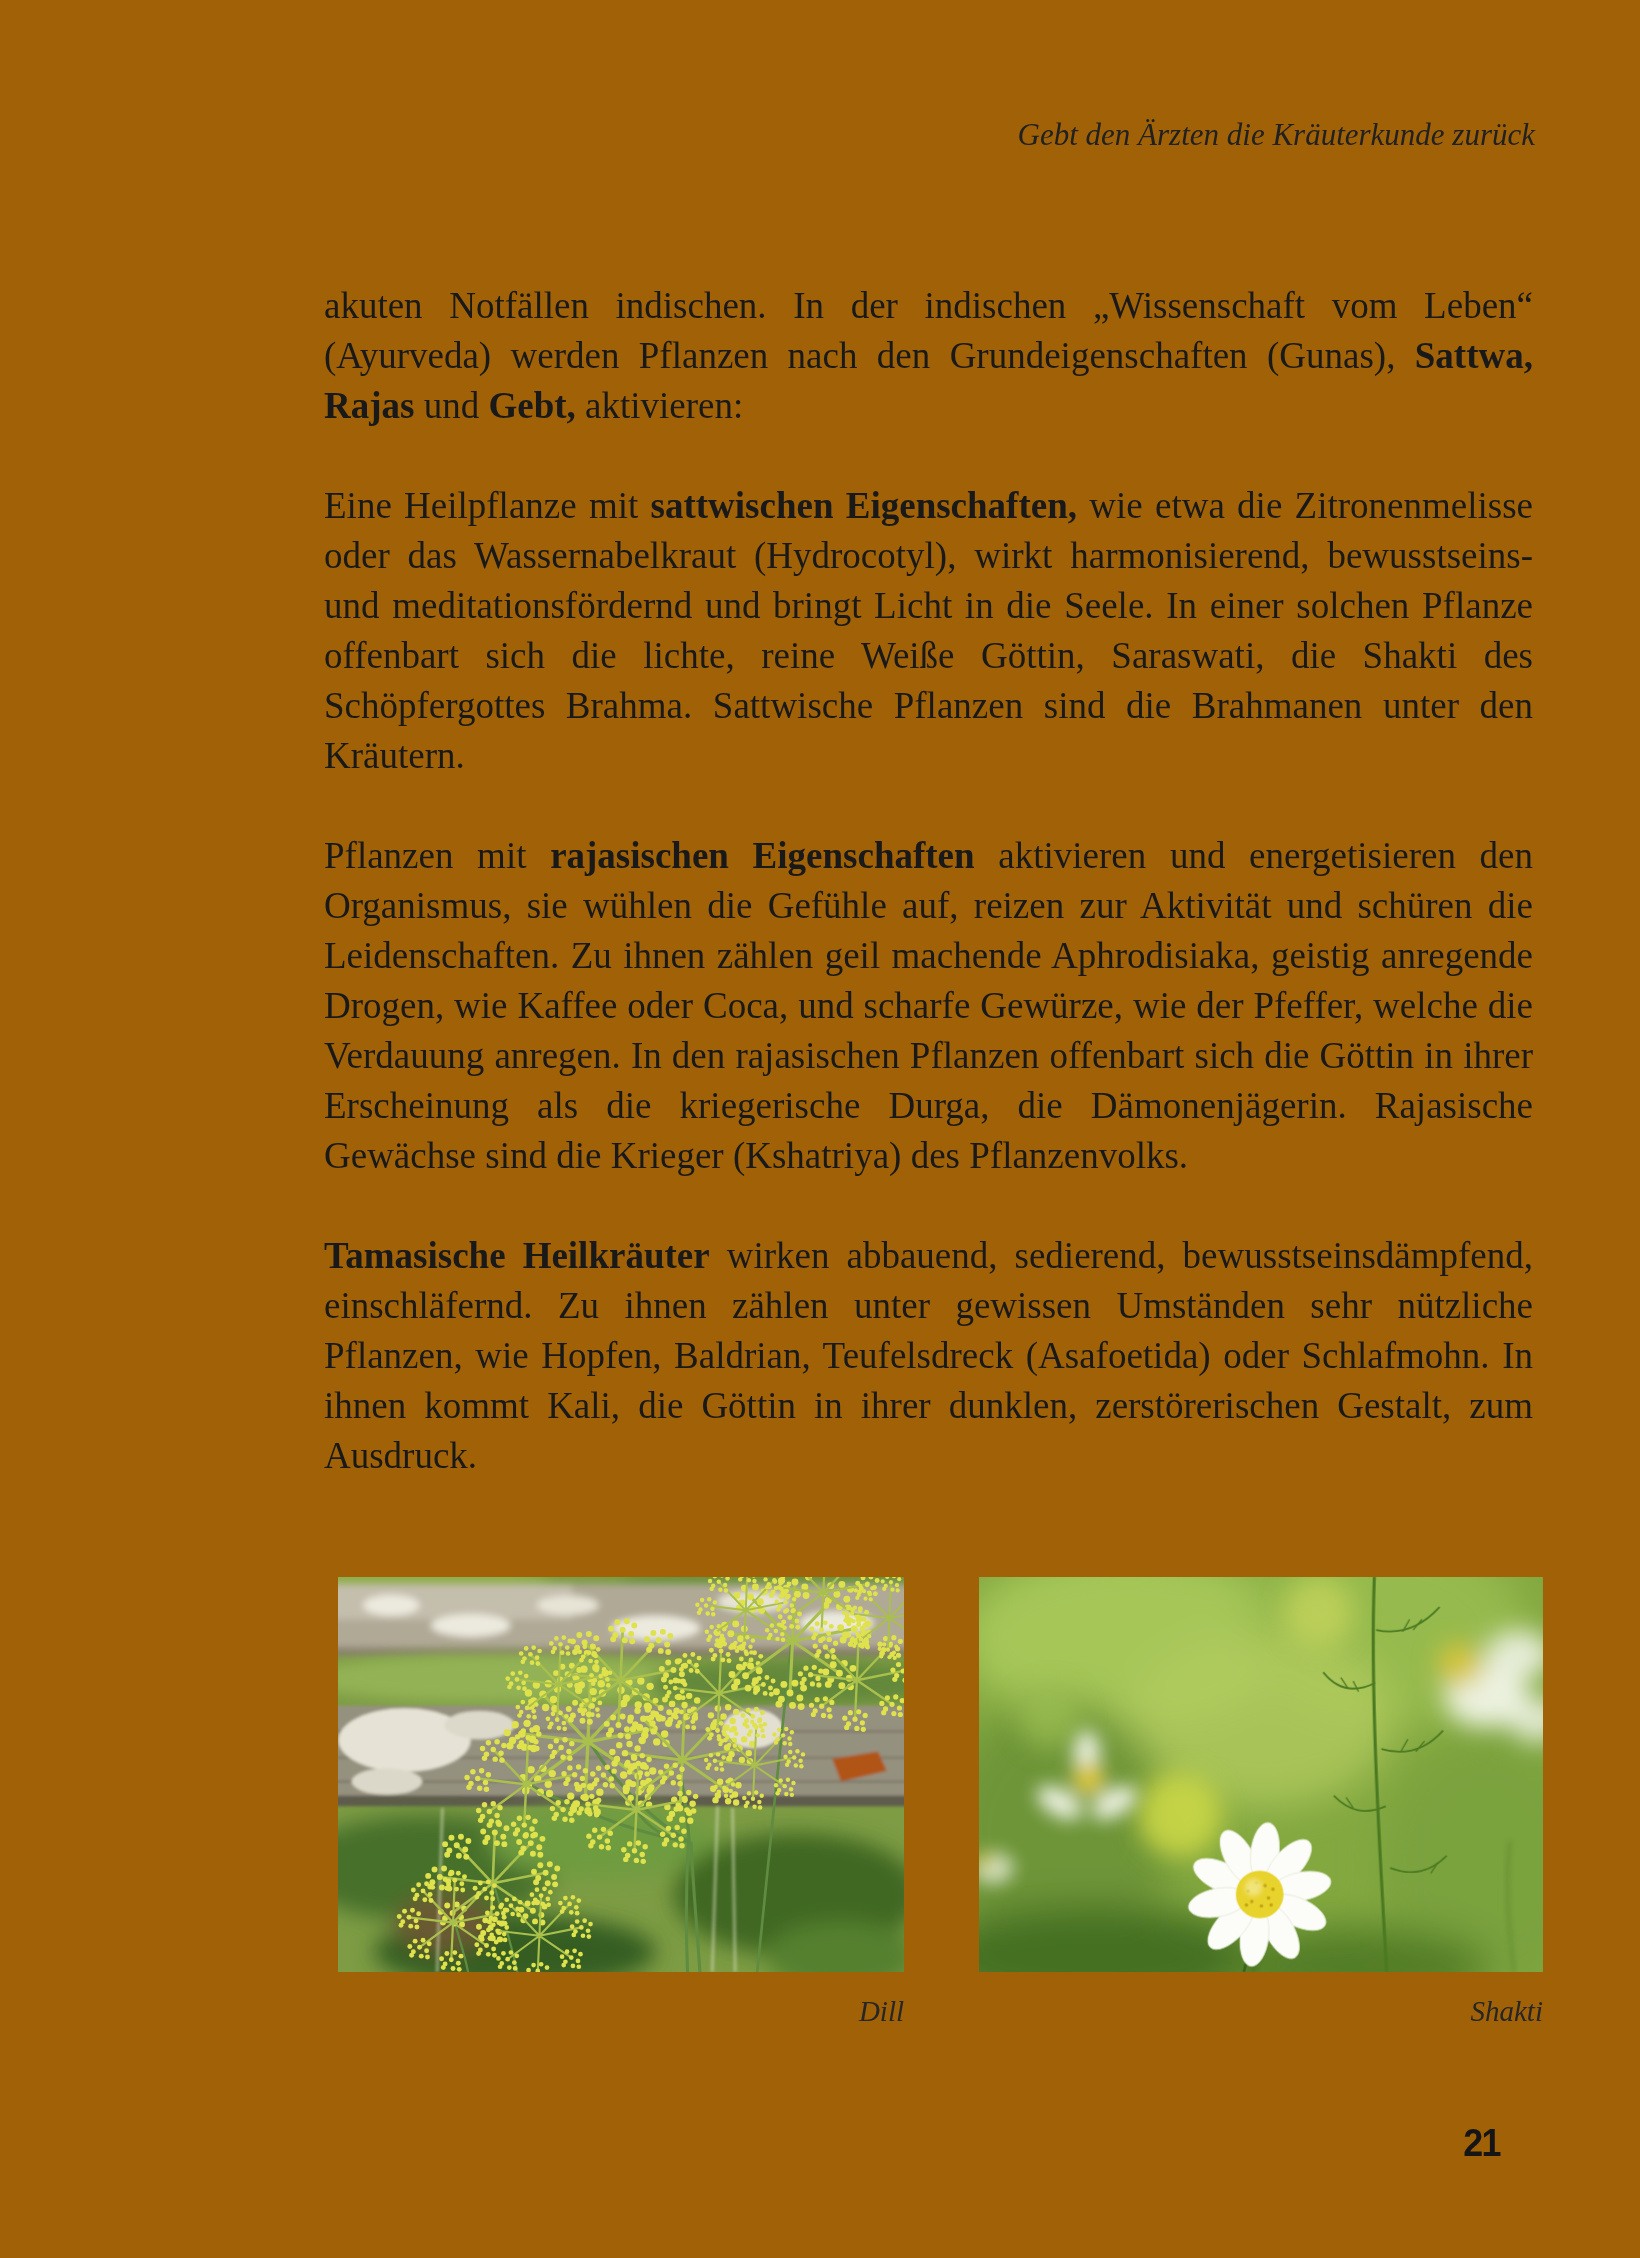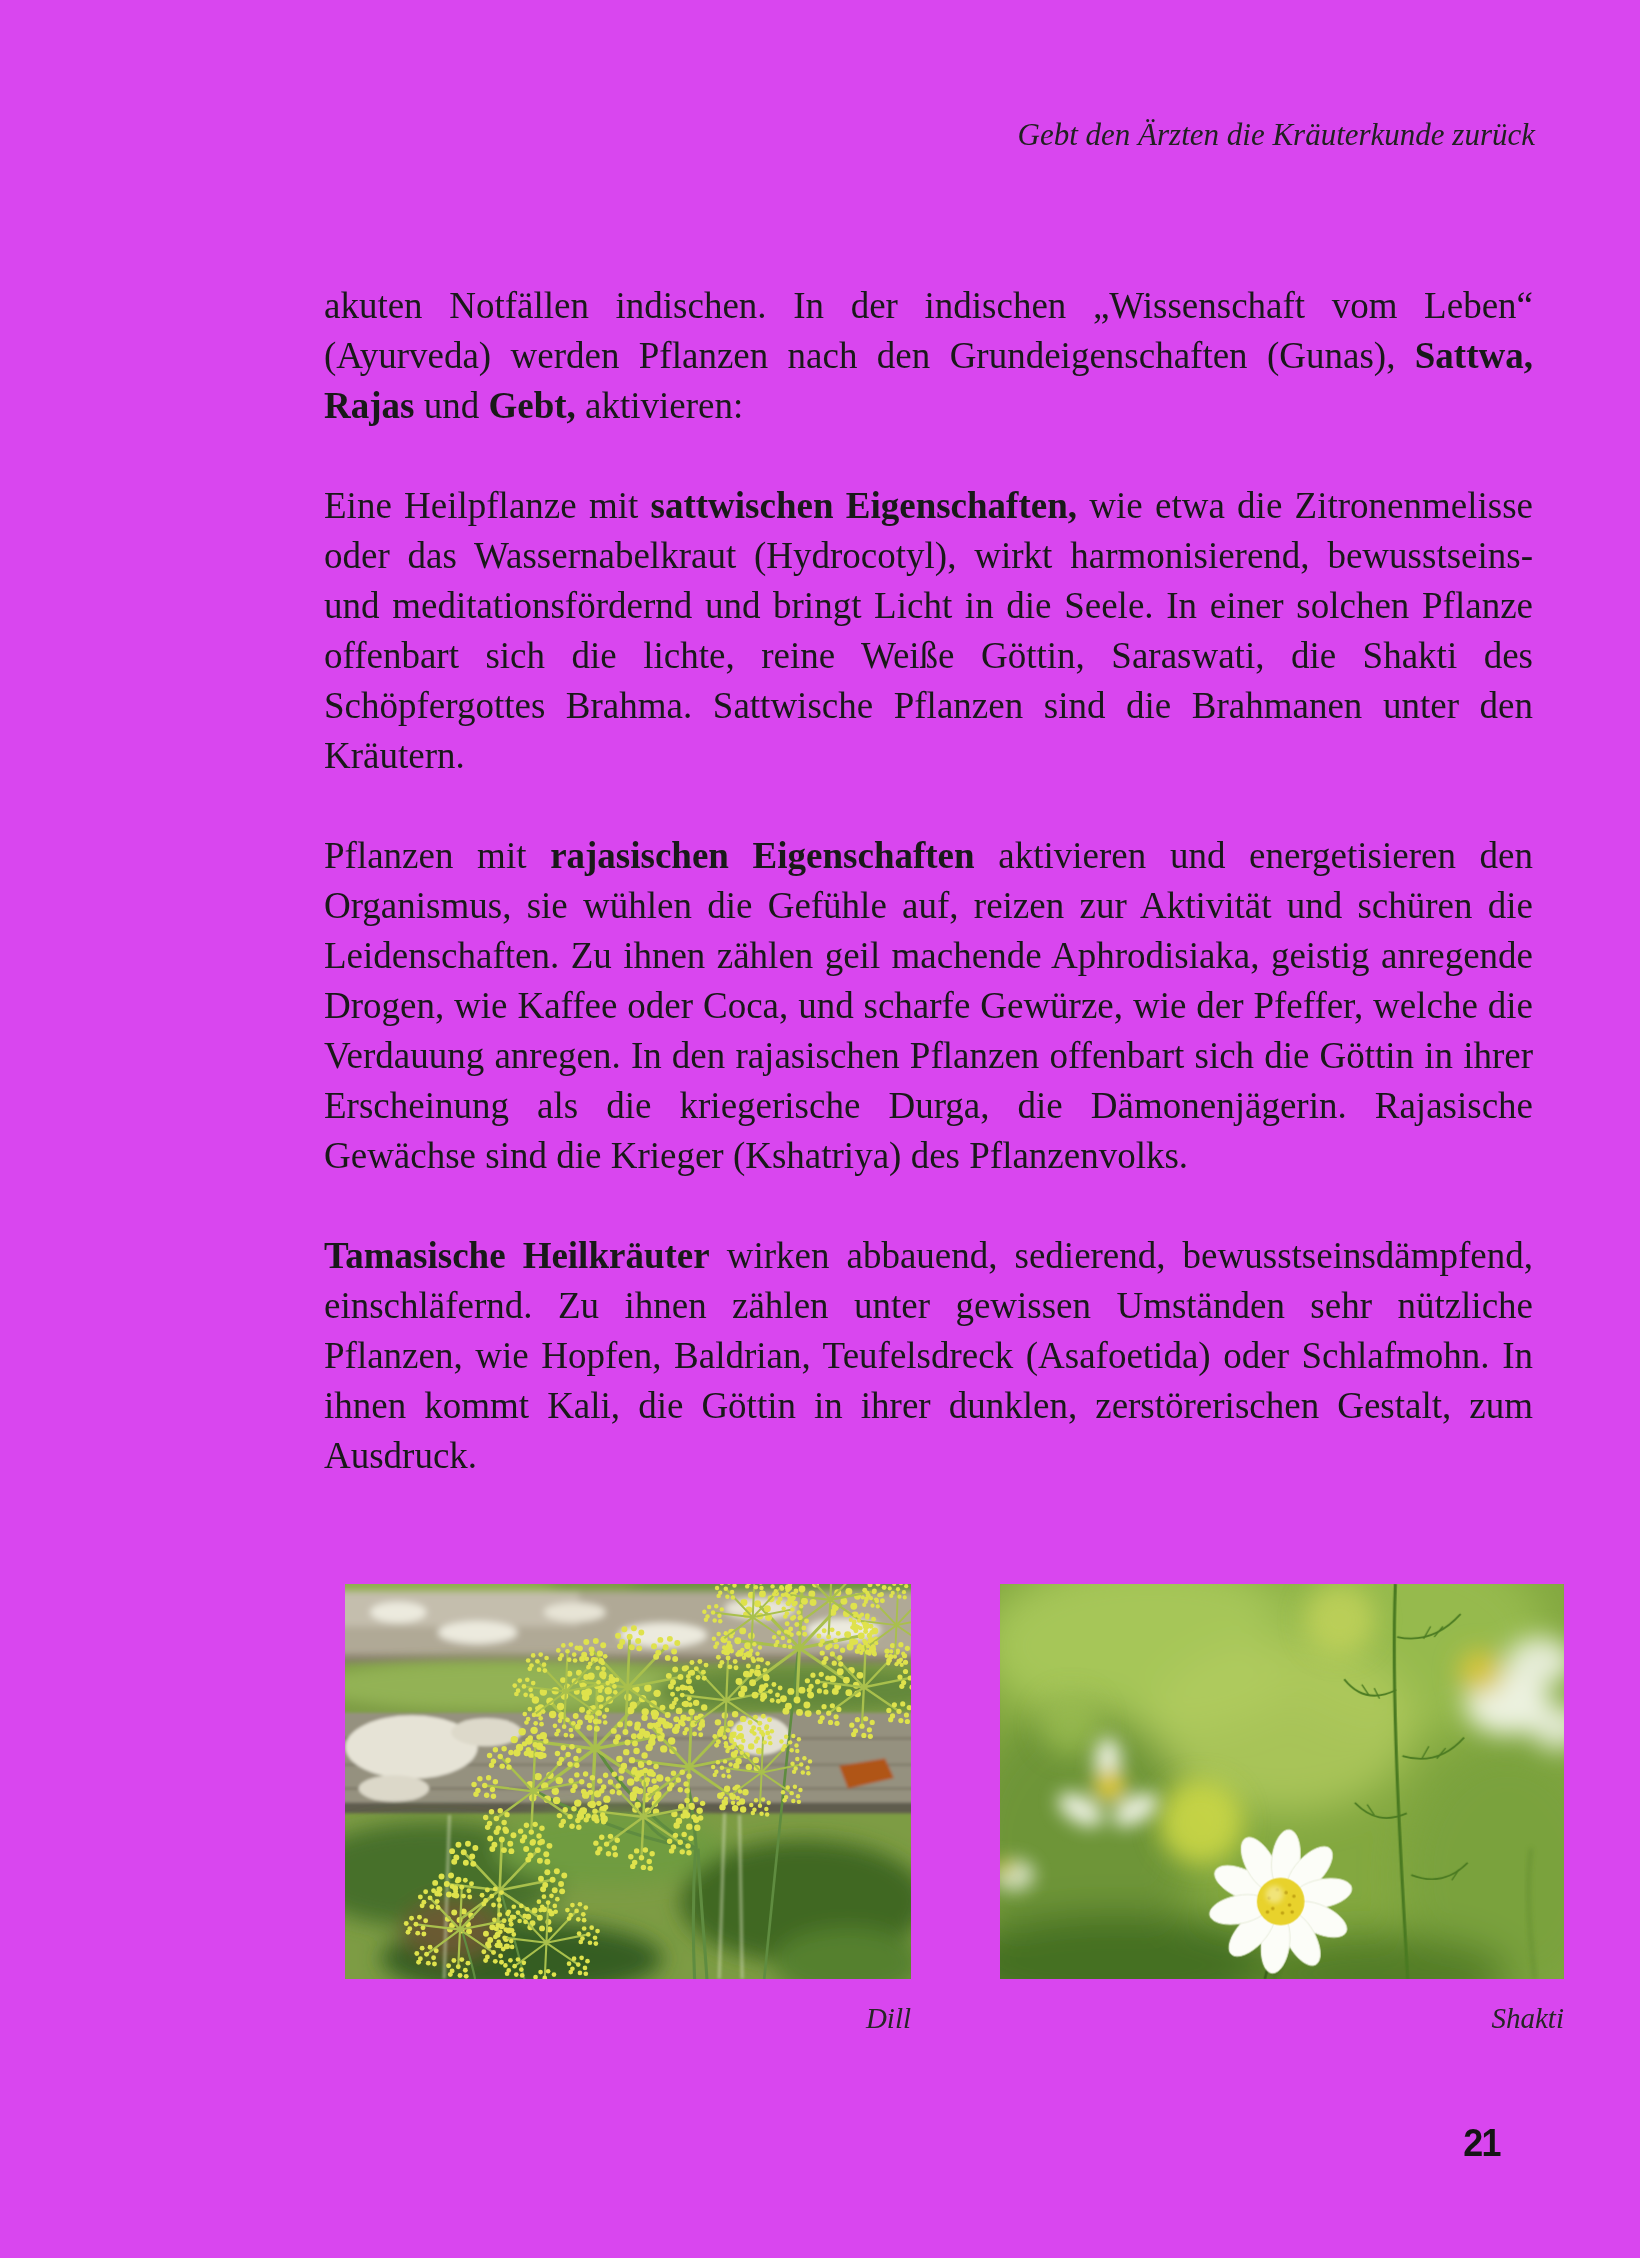--- a/index.html
+++ b/index.html
@@ -1,19 +1,19 @@
 <!DOCTYPE html>
 <html lang="de" style="font-size:14px"><head>
 <meta charset="utf-8">
 <style>
   html,body{margin:0;padding:0;background:#ffffff;}
   .page{
     position:relative;
     width:1641px;height:2258px;
-    background:#d946ef;
+    background:#a16207;
     font-family:"Liberation Serif", serif;
     color:#191919;
     overflow:hidden;
   }
   .running-head{
     position:absolute;top:116px;right:106px;
     font-style:italic;font-size:31px;line-height:1.2;
     color:#212121;white-space:nowrap;
   }
   .body-text{
@@ -22,21 +22,21 @@
     text-align:justify;text-align-last:left;
   }
   .body-text p{margin:0 0 50px 0;}
   .seg-n{font-style:normal;font-weight:400;}
   .seg-b{font-weight:700;}
   .seg-i{}
   .figures{
     position:absolute;left:324px;top:1563px;width:1176px;
     display:flex;gap:47px;align-items:flex-start;
   }
-  .figure{margin:15px;padding:6px;font-family:Liberation Serif, serif;}
+  .figure{margin:8px;padding:6px;font-family:Liberation Serif, serif;}
   .figure svg{display:block;background:#7d9c44;}
   .figure figcaption{
     margin-top:23px;text-align:right;
     font-style:italic;font-size:29px;color:#262626;
   }
   .page-number{
     position:absolute;top:2121px;right:141px;
     font-family:"Liberation Sans", sans-serif;
     font-weight:700;font-size:39px;letter-spacing:-1.8px;color:#151515;
     transform:scaleX(.92);transform-origin:right center;

